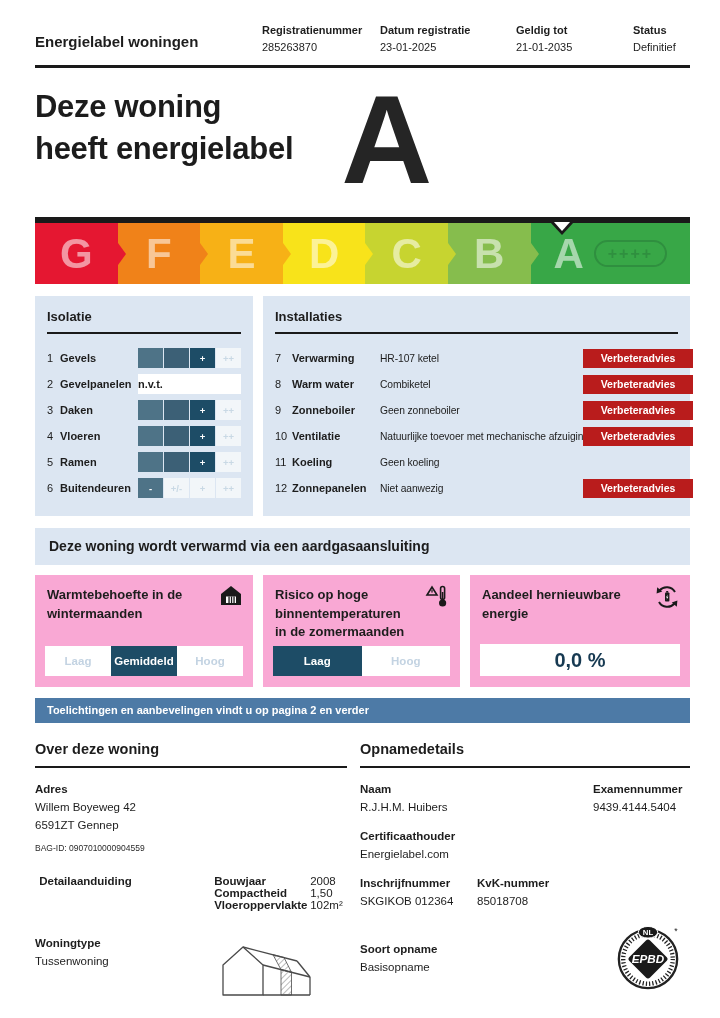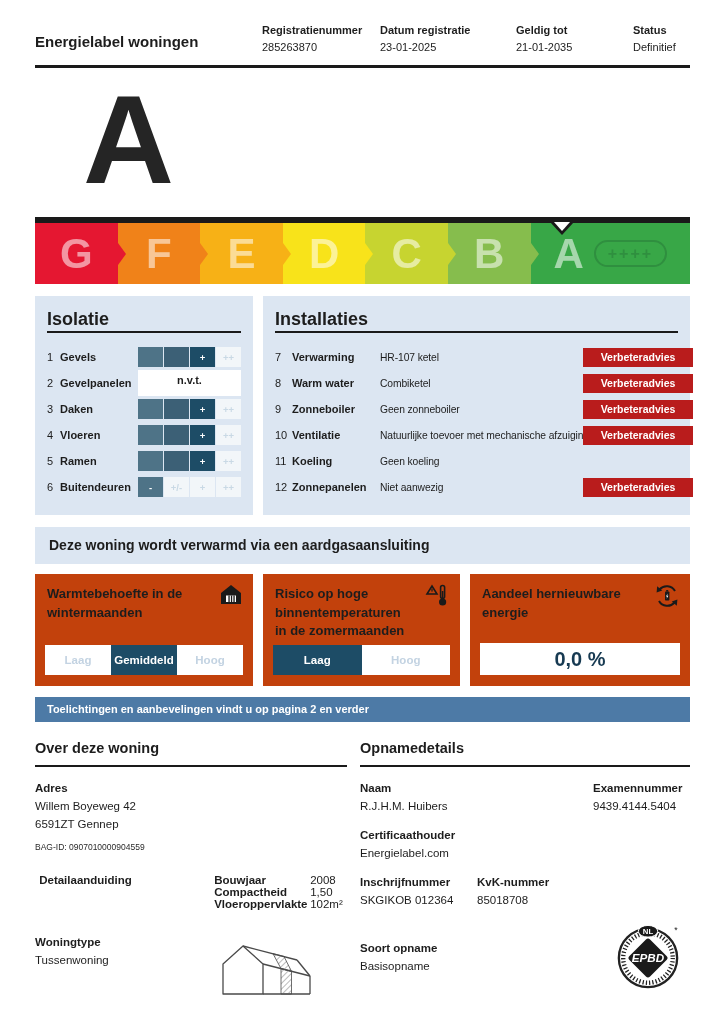--- a/index.html
+++ b/index.html
@@ -39,52 +39,52 @@
   .badge { margin-left:10px; border:2px solid #2f8f3f; color:#2f8f3f; border-radius:14px;
     padding:0 12px; height:27px; line-height:24px; font-size:16px; font-weight:bold; letter-spacing:2px; }
   .notch-b { position:absolute; top:5px; left:527px; transform:translateX(-50%); width:0; height:0;
     border-left:12px solid transparent; border-right:12px solid transparent; border-top:13px solid #1a1a1a; z-index:3; }
   .notch-w { position:absolute; top:5px; left:527px; transform:translateX(-50%); width:0; height:0;
     border-left:8px solid transparent; border-right:8px solid transparent; border-top:9px solid #fff; z-index:4; }
 
   
   .panels { display:flex; gap:10px; margin-top:12px; }
   .panel { background:#dce6f2; padding:13px 12px 15px 12px; }
-  .panel-title { font-size:18px; font-weight:bold; border-bottom:2px solid #1a1a1a; padding-bottom:1px; margin-bottom:11px; }
+  .panel-title { font-size:13px; font-weight:bold; border-bottom:2px solid #1a1a1a; padding-bottom:8px; margin-bottom:11px; }
   .panel-iso { width:218px; }
   .panel-inst { flex:1; }
 
   .iso-row { display:flex; align-items:center; height:26px; }
   .iso-row .num { width:13px; font-size:11px; }
   .iso-row .lbl { flex:1; font-size:11px; font-weight:bold; }
   .bar { display:flex; gap:1px; }
   .cell { width:25px; height:20px; display:flex; align-items:center; justify-content:center;
     font-size:9.5px; font-weight:bold; }
   .cell[data-state="f1"]{background:#4e7387;color:#fff}
   .cell[data-state="f2"]{background:#3c6076;color:#fff}
   .cell[data-state="f3"]{background:#1d4c66;color:#fff}
   .cell[data-state="off"]{background:#f2f6f9;color:#c9d9e5}
-  .nvt { width:103px; height:26px; background:#fff; text-align:center; line-height:20px;
+  .nvt { width:103px; height:20px; background:#fff; text-align:left; line-height:20px;
     font-size:11px; font-weight:bold; }
 
   .inst-row { display:grid; grid-template-columns:17px 88px 1fr 95px; align-items:center; height:26px; }
   .inst-row .num { font-size:11px; }
   .inst-row .lbl { font-size:11px; font-weight:bold; }
   .inst-row .val { font-size:10.3px; white-space:nowrap; overflow:hidden; letter-spacing:-0.1px; }
   .advice { background:#b91c1c; color:#fff; font-size:10.5px; font-weight:bold; text-align:center;
     height:19px; line-height:19px; width:110px; cursor:pointer; }
   .advice[data-state="hide"]{ visibility:hidden; }
 
   
   .gasbar { margin-top:12px; background:#dce6f2; padding:10px 14px 11px 14px;
     font-size:14px; font-weight:bold; }
 
   
   .boxes { display:flex; gap:10px; margin-top:10px; }
-  .sbox { background:#c2410c; height:112px; position:relative; padding:11px 12px; }
+  .sbox { background:#f9a8d4; height:112px; position:relative; padding:11px 12px; }
   .sbox-1{width:218px}.sbox-2{width:197px}.sbox-3{flex:1}
   .sbox .ttl { font-size:13px; font-weight:bold; line-height:1.4; width:80%; }
   .sbox .ic { position:absolute; top:9px; right:10px; }
   .optrow { position:absolute; left:10px; right:10px; bottom:11px; height:30px; display:flex; background:#fff; }
   .opt { flex:1; text-align:center; line-height:30px; font-size:11.5px; font-weight:bold; }
   .opt[data-state="active"]{background:#1d4c66;color:#fff}
   .opt[data-state="inactive"]{background:#fff;color:#c3d3e2}
   .bigval { position:absolute; left:10px; right:10px; bottom:11px; height:32px; background:#fff;
     text-align:center; line-height:32px; font-size:20px; font-weight:bold; color:#173a52; }
 
@@ -130,20 +130,22 @@
       <div class="lbl">Geldig tot</div>
       <div class="val">21-01-2035</div>
     </div>
     <div class="hdr-field hf-4">
       <div class="lbl">Status</div>
       <div class="val">Definitief</div>
     </div>
   </div>
 
   <div class="hero">
+    <h1><span>Deze woning</span><br>
+    <span>heeft energielabel</span></h1>
     <div class="hero-label">A</div>
   </div>
 
   <div class="scale">
     <div class="scale-topbar"></div>
     <div class="notch-b"></div>
     <div class="notch-w"></div>
     <div class="scale-row">
       <div class="seg seg-g">
           <span class="letter">G</span>

